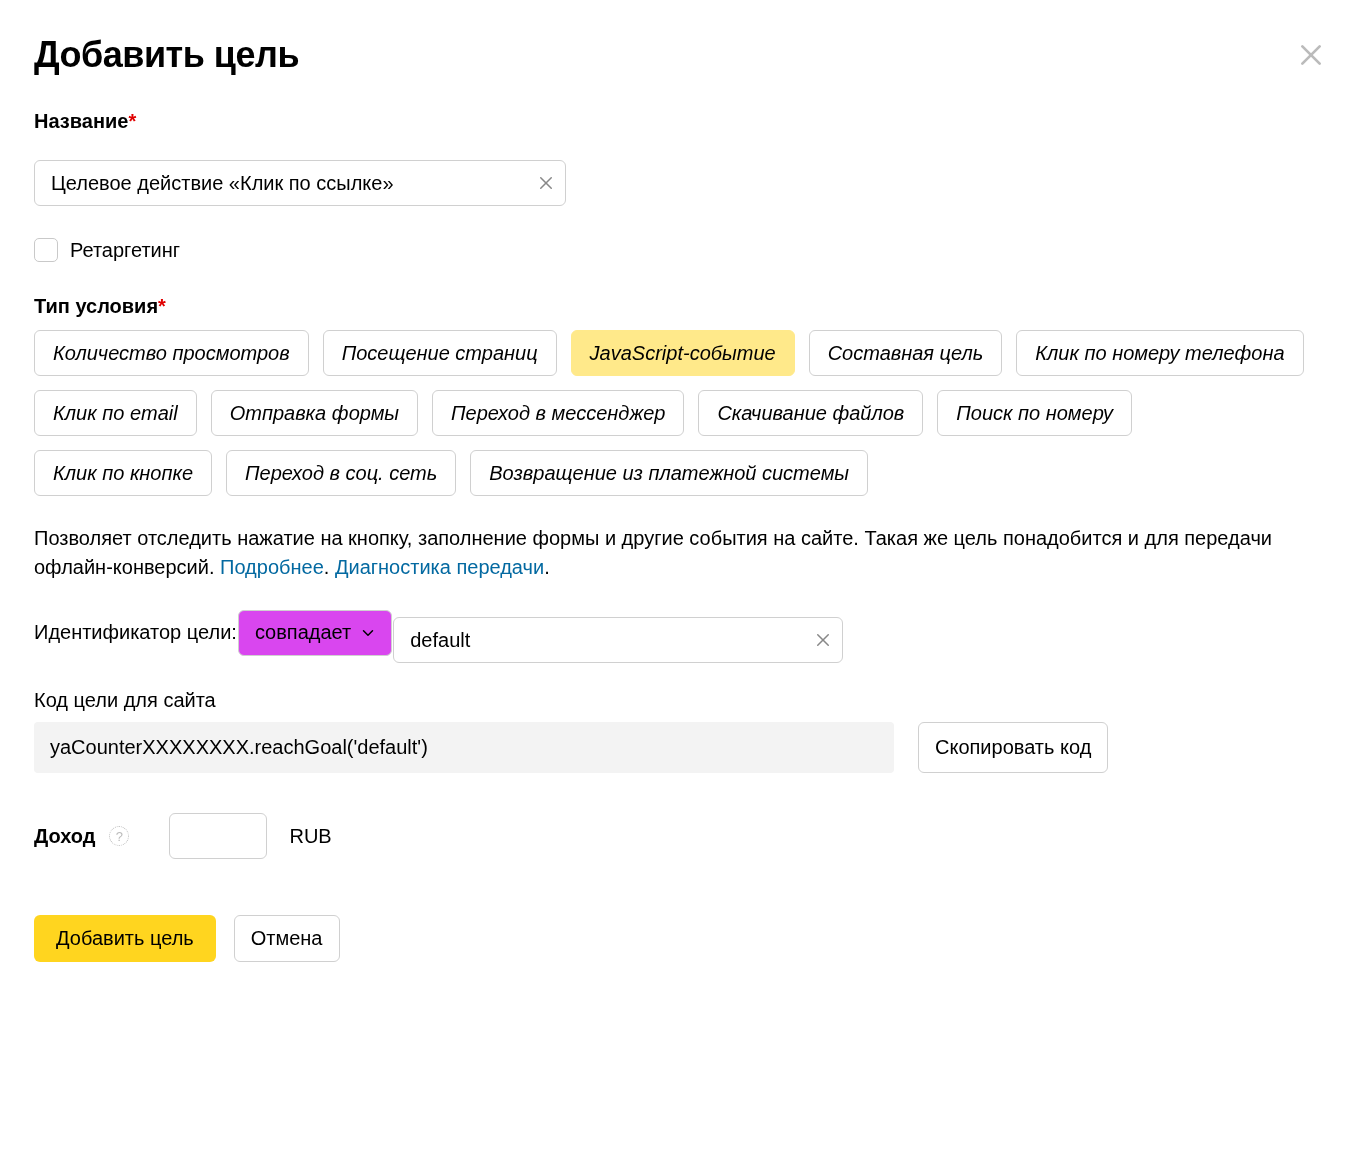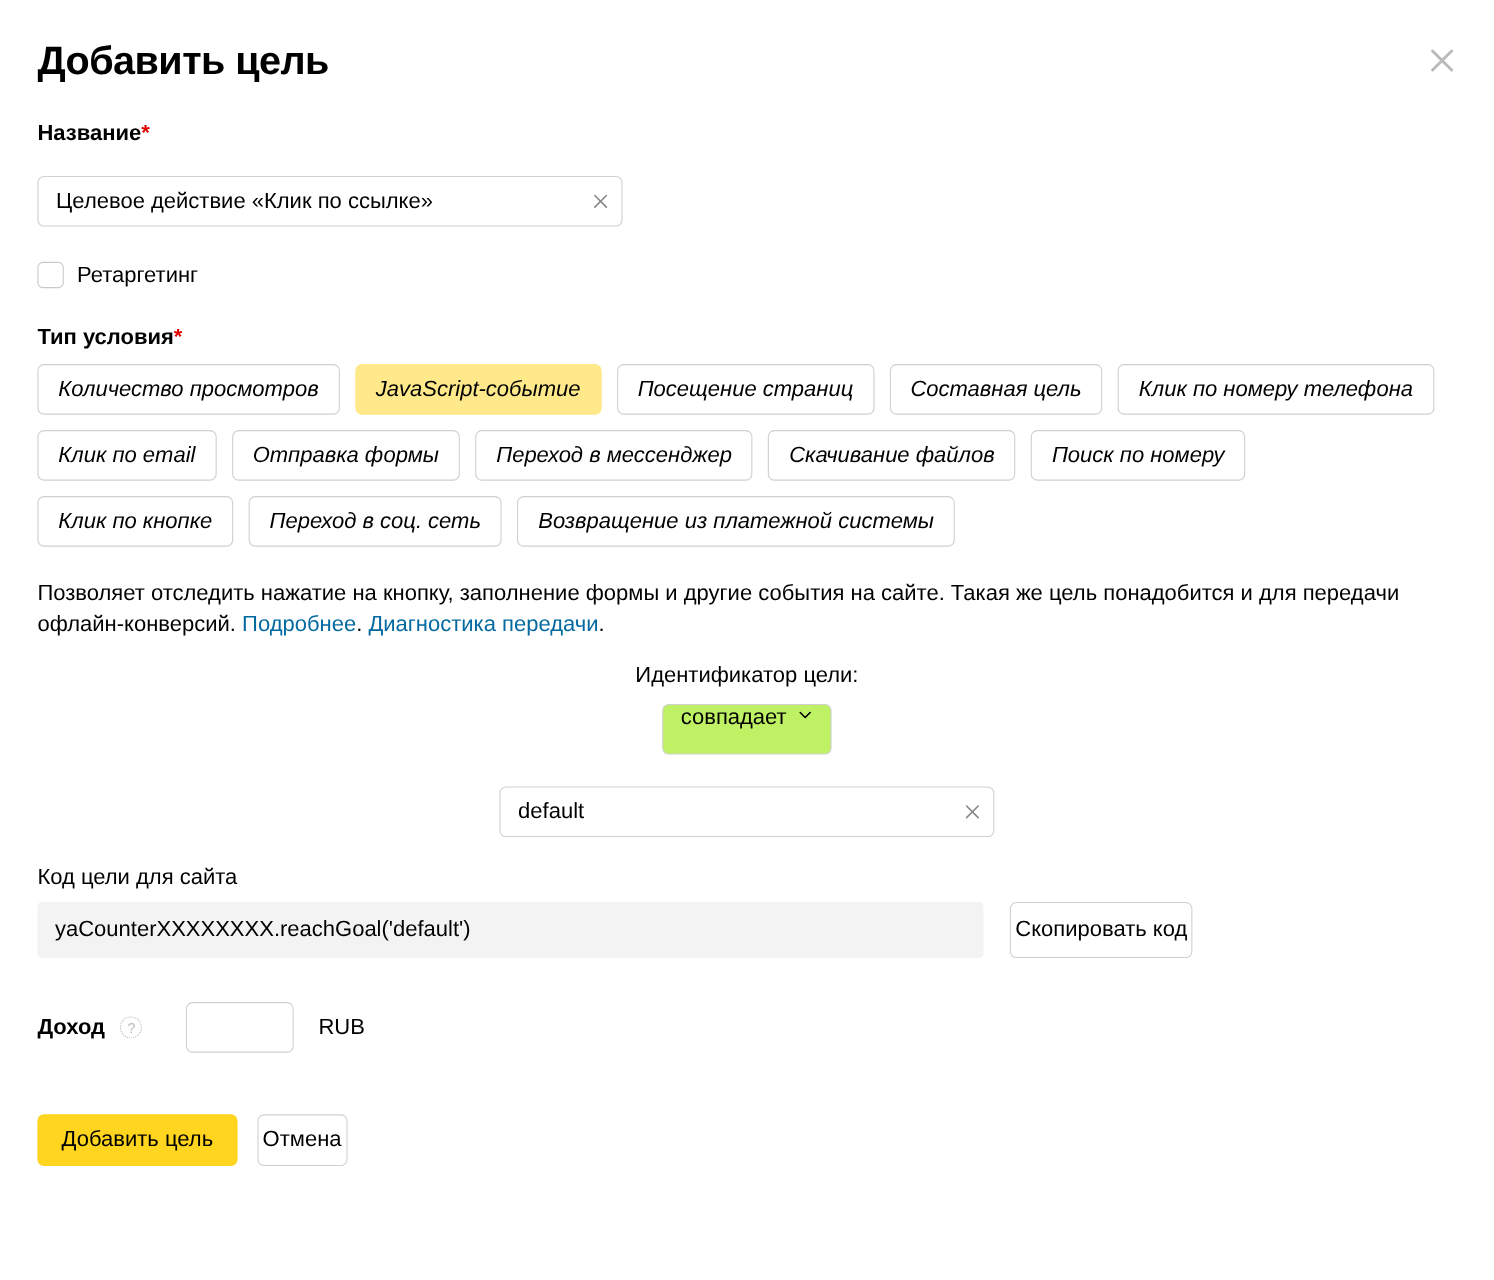--- a/index.html
+++ b/index.html
@@ -106,54 +106,53 @@
   .desc {
     font-size: 20px;
     line-height: 1.45;
     margin-top: 26px;
     margin-bottom: 20px;
   }
   .desc a { color: #0369a1; text-decoration: none; cursor:pointer; }
   .id-row {
     display: flex;
     align-items: center;
-    gap: 14px;
-    flex-direction: column;
+    gap: 1px;
   }
   .id-label { font-size: 20px; }
   .select {
     border: 1px solid #d0d0d0;
     border-radius: 6px;
     height: 46px;
     padding: 0 14px 0 16px;
     display: inline-flex;
-    align-items: flex-start;
+    align-items: center;
     gap: 8px;
     font-size: 20px;
-    background: #bef264;
+    background: #d946ef;
     cursor: pointer;
   }
   .select .chev { width: 18px; height: 18px; }
   .id-value { width: 450px; }
   .code-label { font-size: 20px; margin-top: 26px; margin-bottom: 10px; }
   .code-row { display: flex; align-items: stretch; gap: 24px; }
   .code-box {
     flex: 0 0 860px;
     background: #f3f3f3;
     border-radius: 4px;
     padding: 14px 16px;
     font-size: 20px;
     color: #000;
     font-family: inherit;
   }
   .btn-outline {
     border: 1px solid #d0d0d0;
     border-radius: 6px;
     background: #fff;
-    padding: 10px 4px;
+    padding: 10px 16px;
     font-size: 20px;
     cursor: pointer;
     display: inline-flex;
     align-items: center;
   }
   .income-row {
     display: flex;
     align-items: center;
     gap: 12px;
     margin-top: 40px;
@@ -230,22 +229,22 @@
     <span>Ретаргетинг</span>
   </div>
 </div>
 
 <div class="section">
   <label class="field-label">
     <span>Тип условия</span><span class="req">*</span>
   </label>
   <div class="pill-group" id="pill-group">
       <div class="pill">Количество просмотров</div>
+      <div class="pill">Посещение страниц</div>
       <div class="pill selected">JavaScript-событие</div>
-      <div class="pill">Посещение страниц</div>
       <div class="pill">Составная цель</div>
       <div class="pill">Клик по номеру телефона</div>
       <div class="pill">Клик по email</div>
       <div class="pill">Отправка формы</div>
       <div class="pill">Переход в мессенджер</div>
       <div class="pill">Скачивание файлов</div>
       <div class="pill">Поиск по номеру</div>
       <div class="pill">Клик по кнопке</div>
       <div class="pill">Переход в соц. сеть</div>
       <div class="pill">Возвращение из платежной системы</div>

